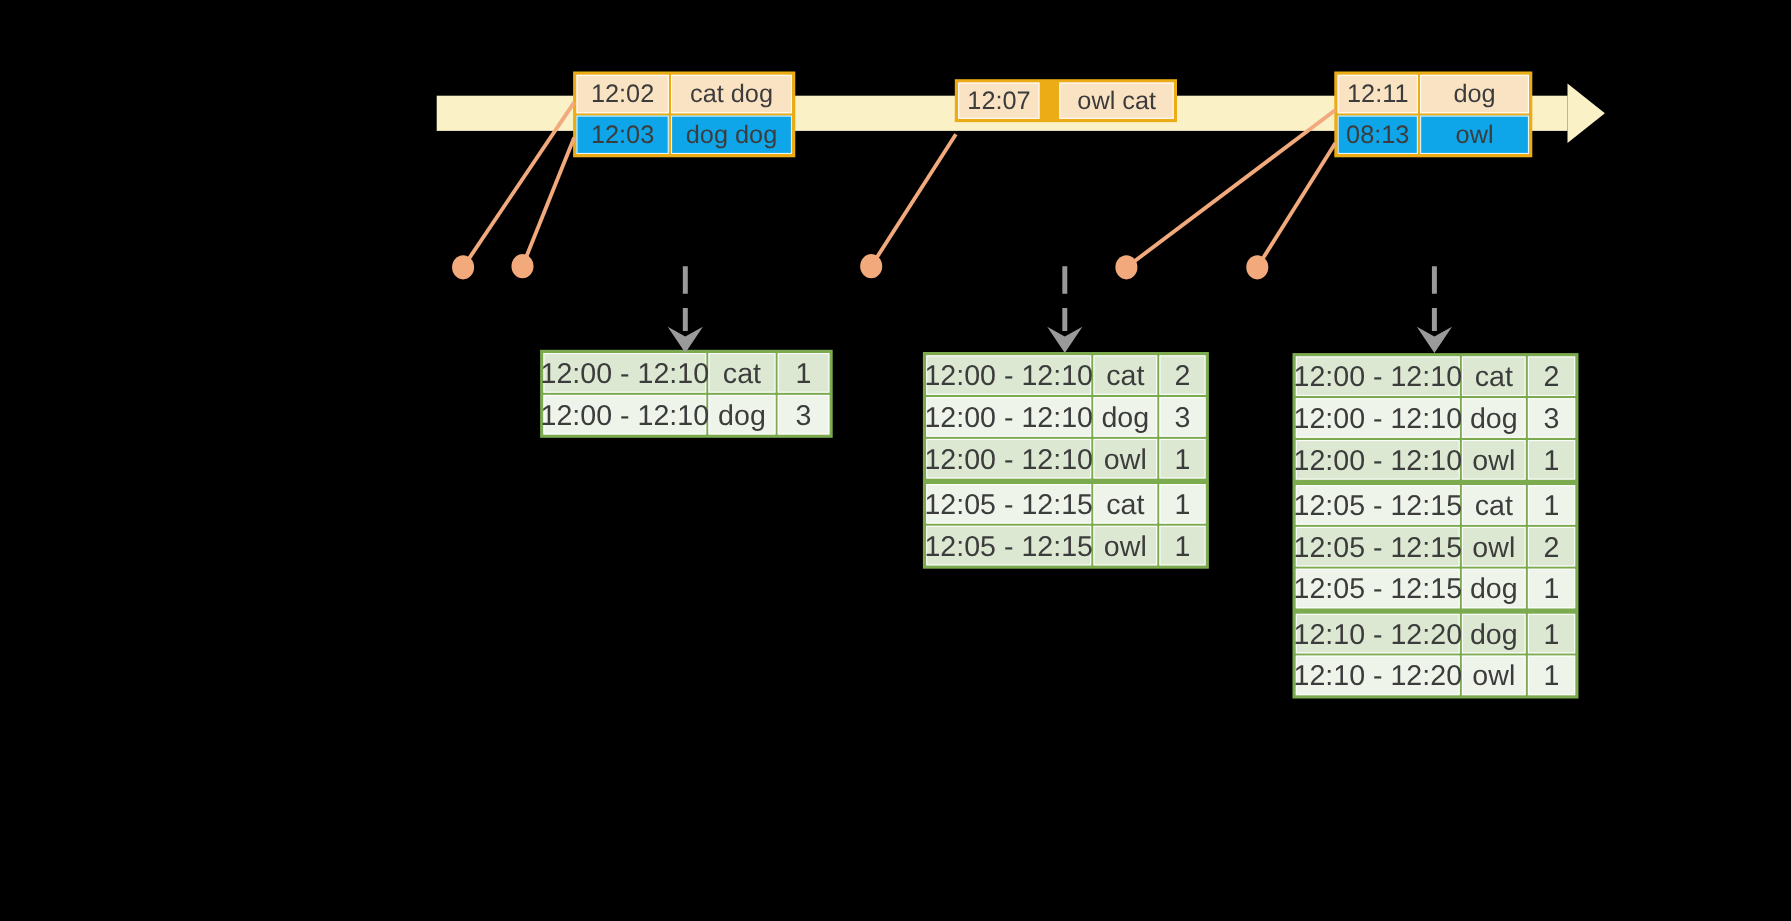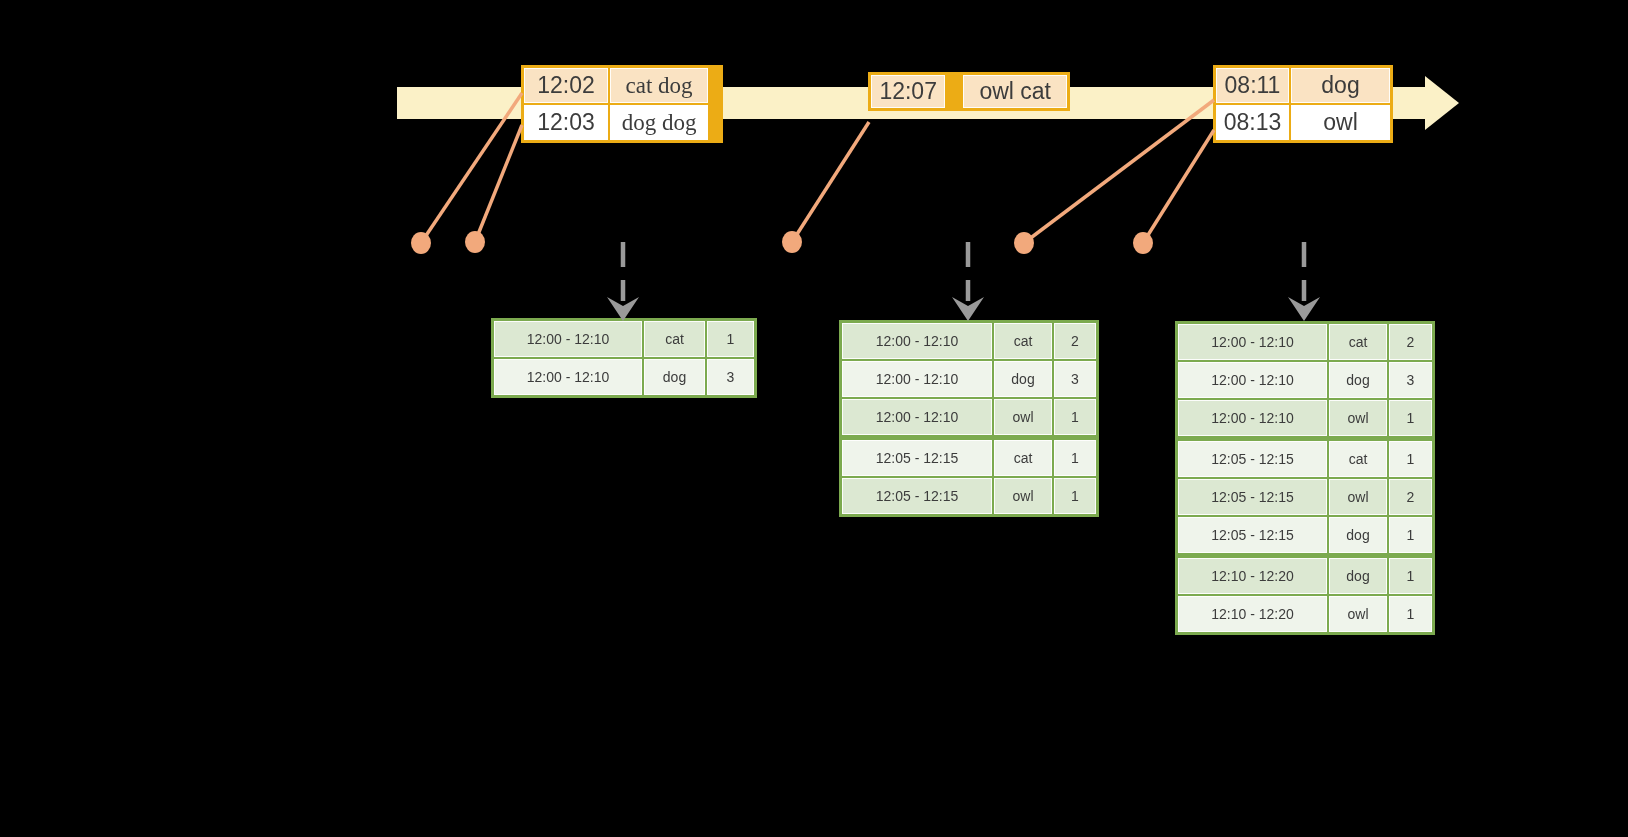--- a/index.html
+++ b/index.html
@@ -19,32 +19,32 @@
   .tbl{position:absolute;z-index:3;padding:3px;box-sizing:border-box;}
   .tbl .row{display:flex;}
   .tbl .cell{
     box-sizing:border-box;border:1px solid rgba(255,255,255,.9);
     display:flex;align-items:center;justify-content:center;white-space:nowrap;
   }
   
   .etbl{background:#ecac15;}
   .etbl .row.gap{margin-top:2px;}
   .etbl .row.odd  .cell{background:#fae3c3;}
-  .etbl .row.even .cell{background:#ffffff;}
+  .etbl .row.even .cell{background:#0ea5e9;}
   .etbl .cell{height:35px;font-size:23px;}
   .etbl1{left:521px;top:65px;width:202px;}
-  .etbl1 .c0{width:84px;}  .etbl1 .c1{width:98px;margin-left:2px;font-family:Liberation Serif, serif;}
+  .etbl1 .c0{width:84px;}  .etbl1 .c1{width:110px;margin-left:2px;}
   .etbl2{left:868px;top:72px;width:202px;text-align:right;}
   .etbl2 .cell{height:33px;}
   .etbl2 .c0{width:81px;}  .etbl2 .c1{width:113px;margin-left:18px;}
   .etbl3{left:1213px;top:65px;width:180px;}
   .etbl3 .c0{width:73px;}  .etbl3 .c1{width:99px;margin-left:2px;}
   
   .rtbl{background:#7caa4f;}
-  .rtbl .cell{height:36px;font-size:14px;}
+  .rtbl .cell{height:36px;font-size:26px;}
   .rtbl .row.gap{margin-top:2px;}
   .rtbl .row.gap-thick{margin-top:5px;}
   .rtbl .row.odd  .cell{background:#dce8d2;}
   .rtbl .row.even .cell{background:#eff4eb;}
   .rtbl1{left:491px;top:318px;}
   .rtbl1 .c0{width:148px;} .rtbl1 .c1{width:61px;margin-left:2px;} .rtbl1 .c2{width:47px;margin-left:2px;}
   .rtbl2{left:839px;top:320px;}
   .rtbl2 .c0{width:150px;} .rtbl2 .c1{width:58px;margin-left:2px;} .rtbl2 .c2{width:42px;margin-left:2px;}
   .rtbl3{left:1175px;top:321px;}
   .rtbl3 .c0{width:149px;} .rtbl3 .c1{width:58px;margin-left:2px;} .rtbl3 .c2{width:43px;margin-left:2px;}
@@ -68,21 +68,21 @@
       </div>
     </div>
   <div class="tbl etbl etbl2">
       <div class="row odd">
         <div class="cell c0">12:07</div>
         <div class="cell c1">owl cat</div>
       </div>
     </div>
   <div class="tbl etbl etbl3">
       <div class="row odd">
-        <div class="cell c0">08:11</div>
+        <div class="cell c0">12:11</div>
         <div class="cell c1">dog</div>
       </div>
       <div class="row even gap">
         <div class="cell c0">08:13</div>
         <div class="cell c1">owl</div>
       </div>
     </div>
 
   <div class="tbl rtbl rtbl1">
       <div class="row odd">

